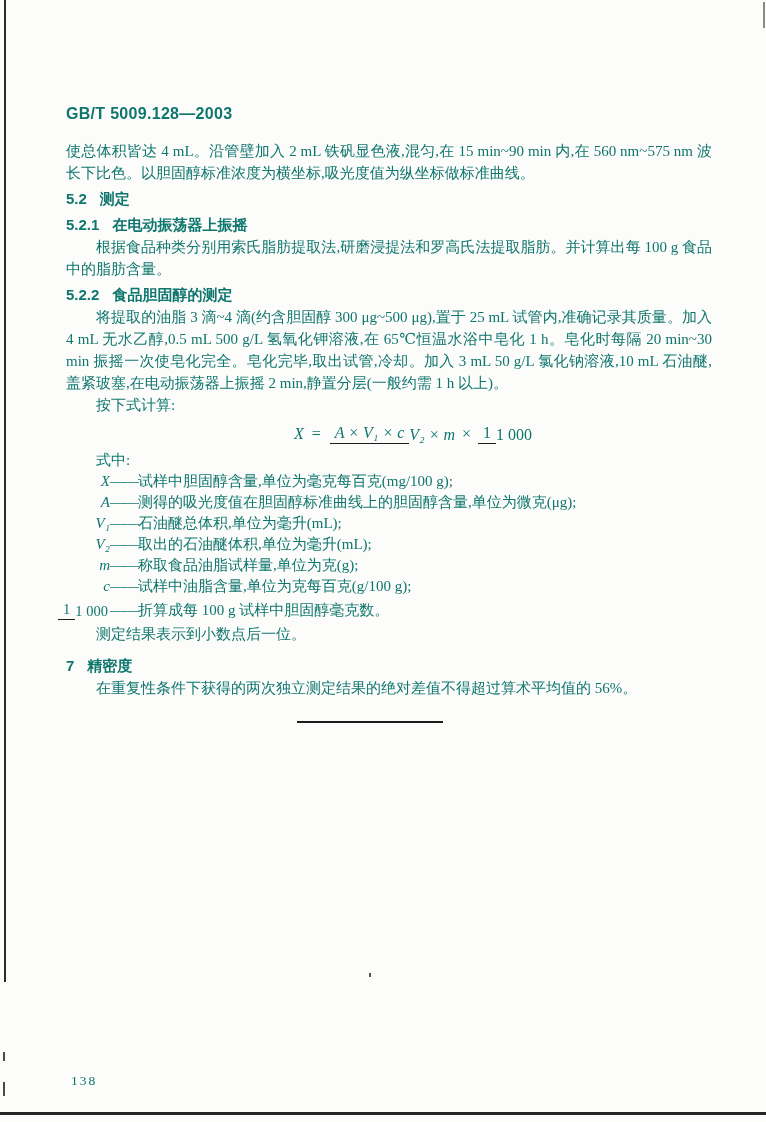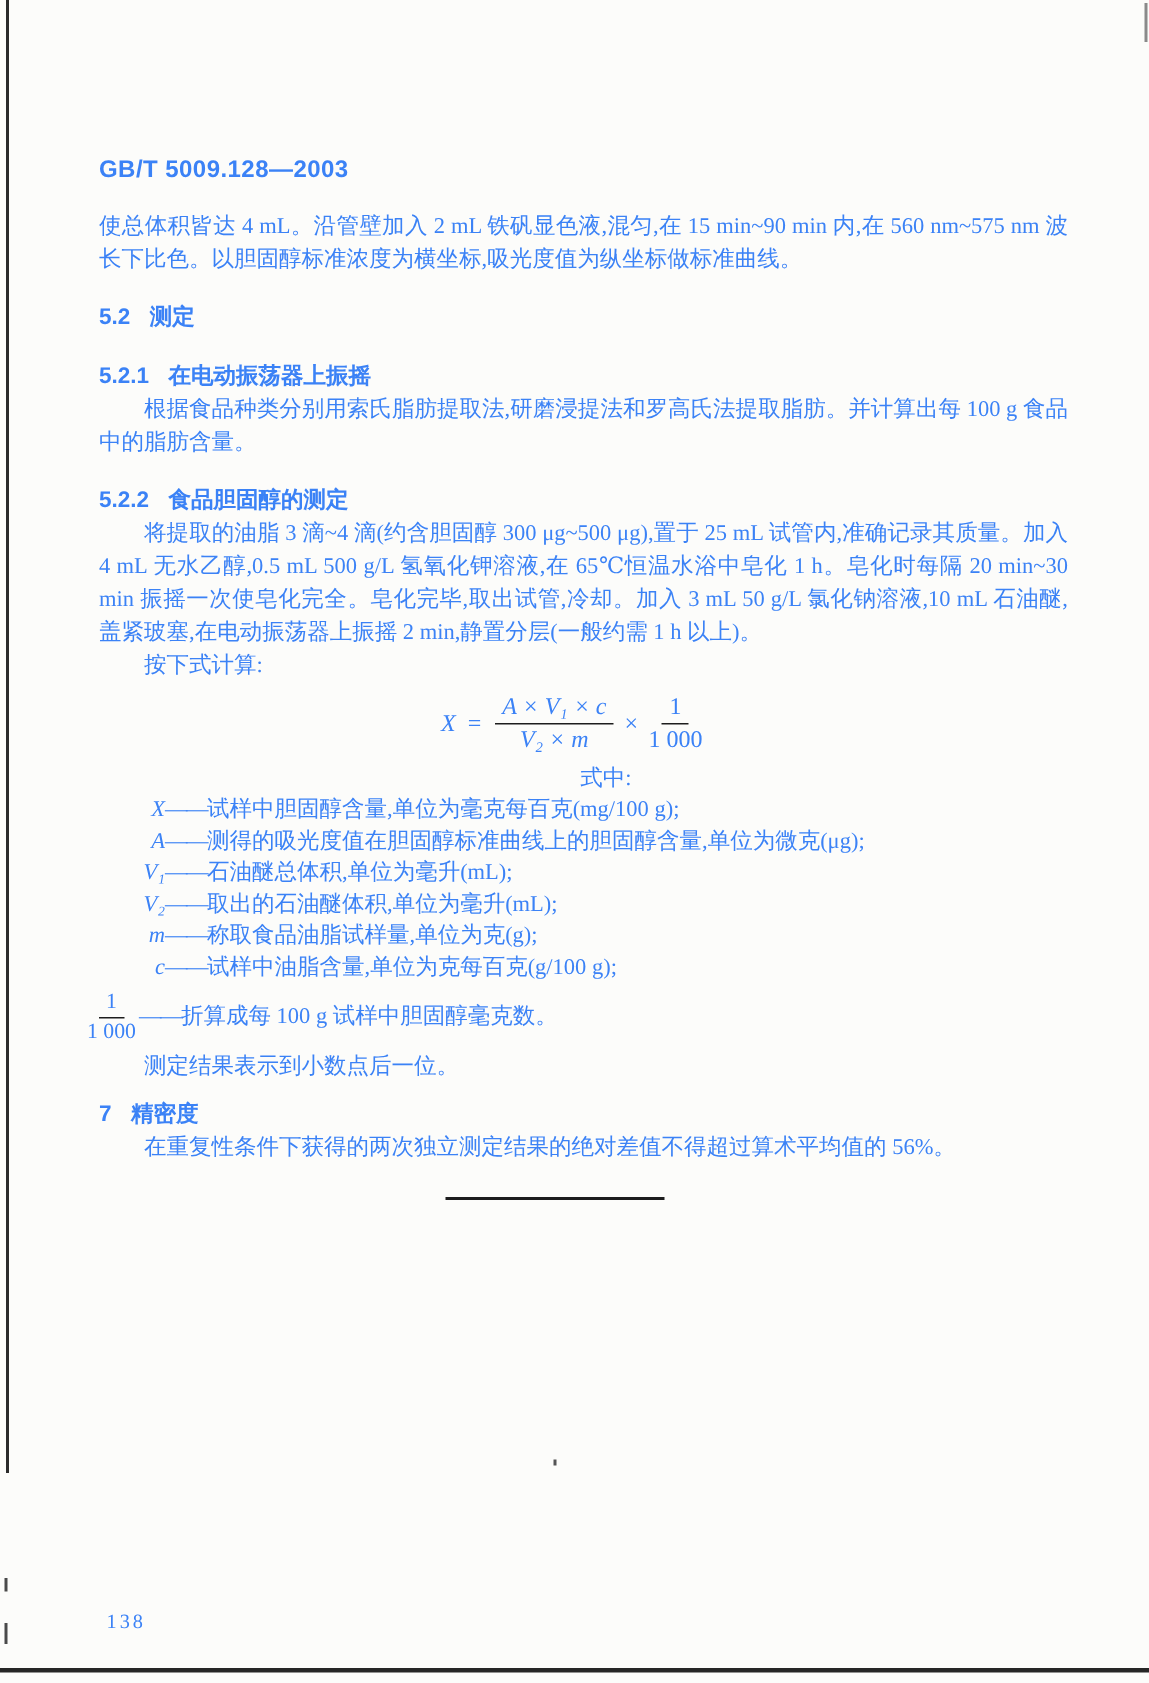--- a/index.html
+++ b/index.html
@@ -6,21 +6,21 @@
     margin: 0;
     padding: 0;
     background: #f6f6f4;
   }
   .page {
     position: relative;
     width: 766px;
     height: 1122px;
     background: #fcfcfa;
     font-family: "Liberation Serif", "DejaVu Serif", serif;
-    color: #3b82f6;
+    color: #0f766e;
     overflow: hidden;
   }
   
   .scan-edge-left {
     position: absolute;
     left: 4px; top: 0;
     width: 2px; height: 982px;
     background: #2b2b2b;
   }
   .scan-tick-1 { position: absolute; left: 3px; top: 1052px; width: 2px; height: 9px; background: #4a4a4a; }
@@ -55,47 +55,47 @@
     margin: 0 0 15px 0;
     text-align: left;
   }
   p.para { margin: 0; }
   .indent { text-indent: 2em; }
   .heading {
     font-family: "Liberation Sans", "DejaVu Sans", sans-serif;
     font-weight: 700;
     font-size: 15px;
     text-align: left;
-    margin: 17px 0 0 0;
+    margin: 4px 0 0 0;
   }
   .heading .h-num { margin-right: 13px; }
 
   .intro-line { margin: 4px 0 0 0; text-indent: 2em; text-align: left; }
 
   .formula-row {
     display: flex;
     align-items: center;
     font-size: 16px;
     font-style: italic;
     margin: 7px 0 5px 228px;
     text-align: left;
     line-height: 19px;
   }
   .frac {
     display: inline-flex;
-    flex-direction: column;
+    flex-direction: row;
     align-items: center;
     margin: 0 7px;
   }
   .frac .f-num { display: block; padding: 0 5px 1px 5px; border-bottom: 1.5px solid #1d1d1d; }
   .frac .f-den { display: block; padding-top: 1px; }
   .f-eq { margin: 0 2px 0 8px; }
   .upright { font-style: normal; }
 
-  .where-line { margin: 2px 0 2px 0; text-indent: 2em; text-align: center; }
+  .where-line { margin: 2px 0 2px 0; text-indent: 2em; text-align: left; }
 
   .def-row {
     display: flex;
     align-items: baseline;
     line-height: 21px;
     text-align: left;
   }
   .def-sym {
     flex: none;
     display: inline-block;

